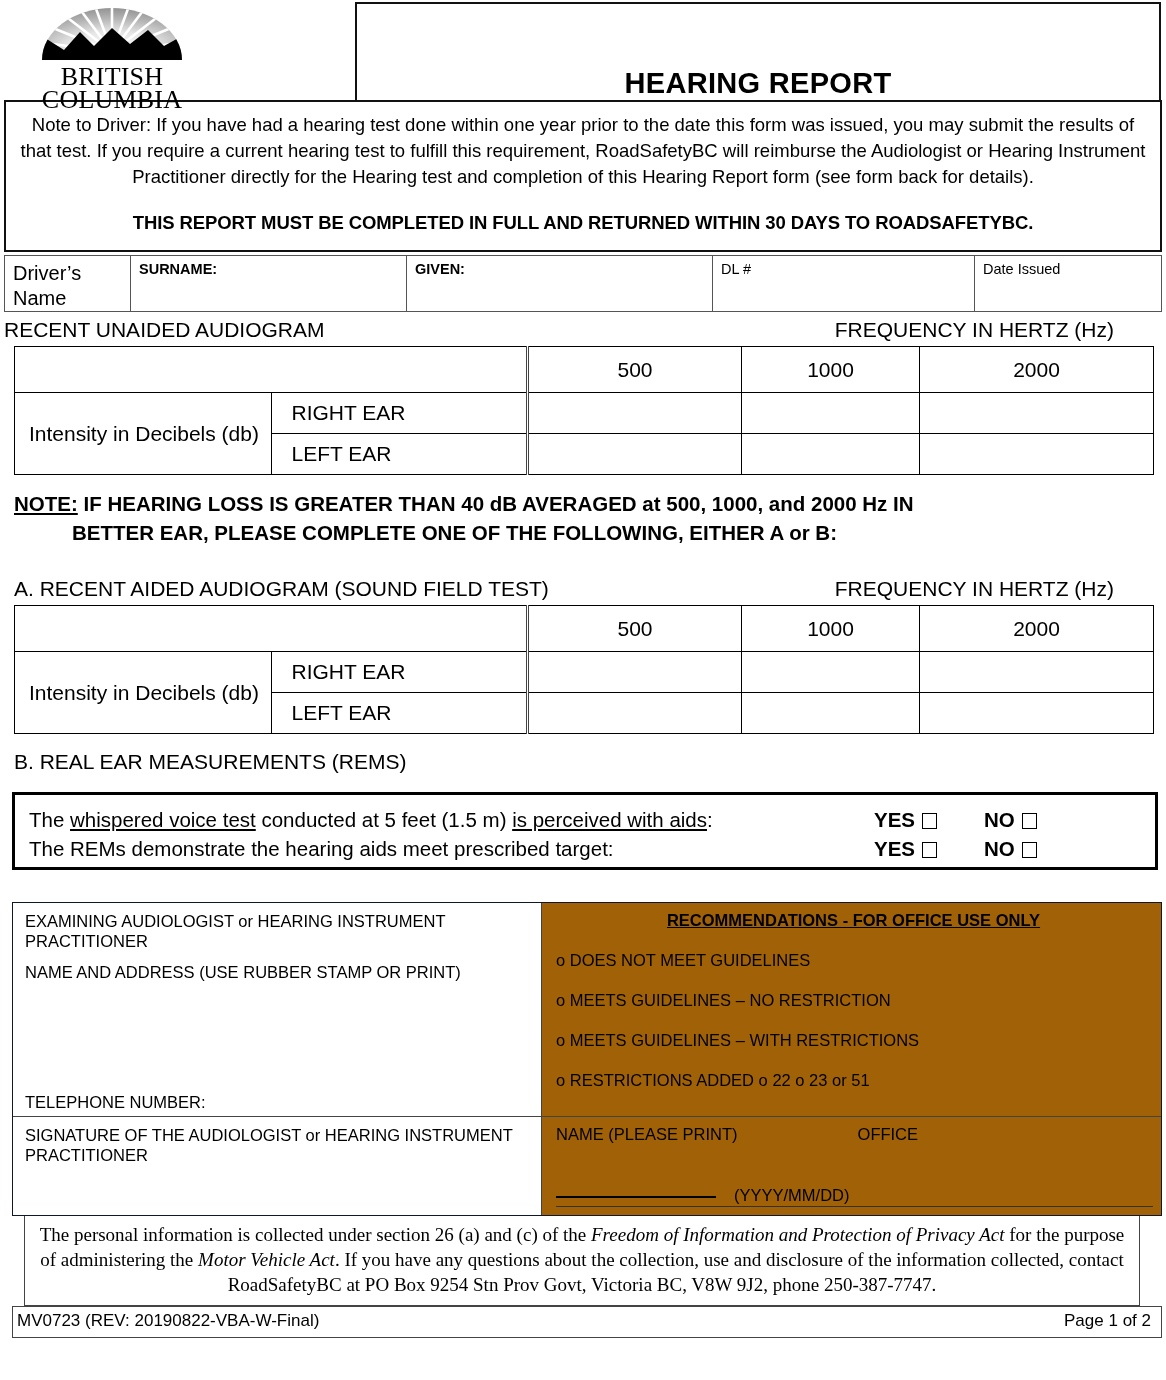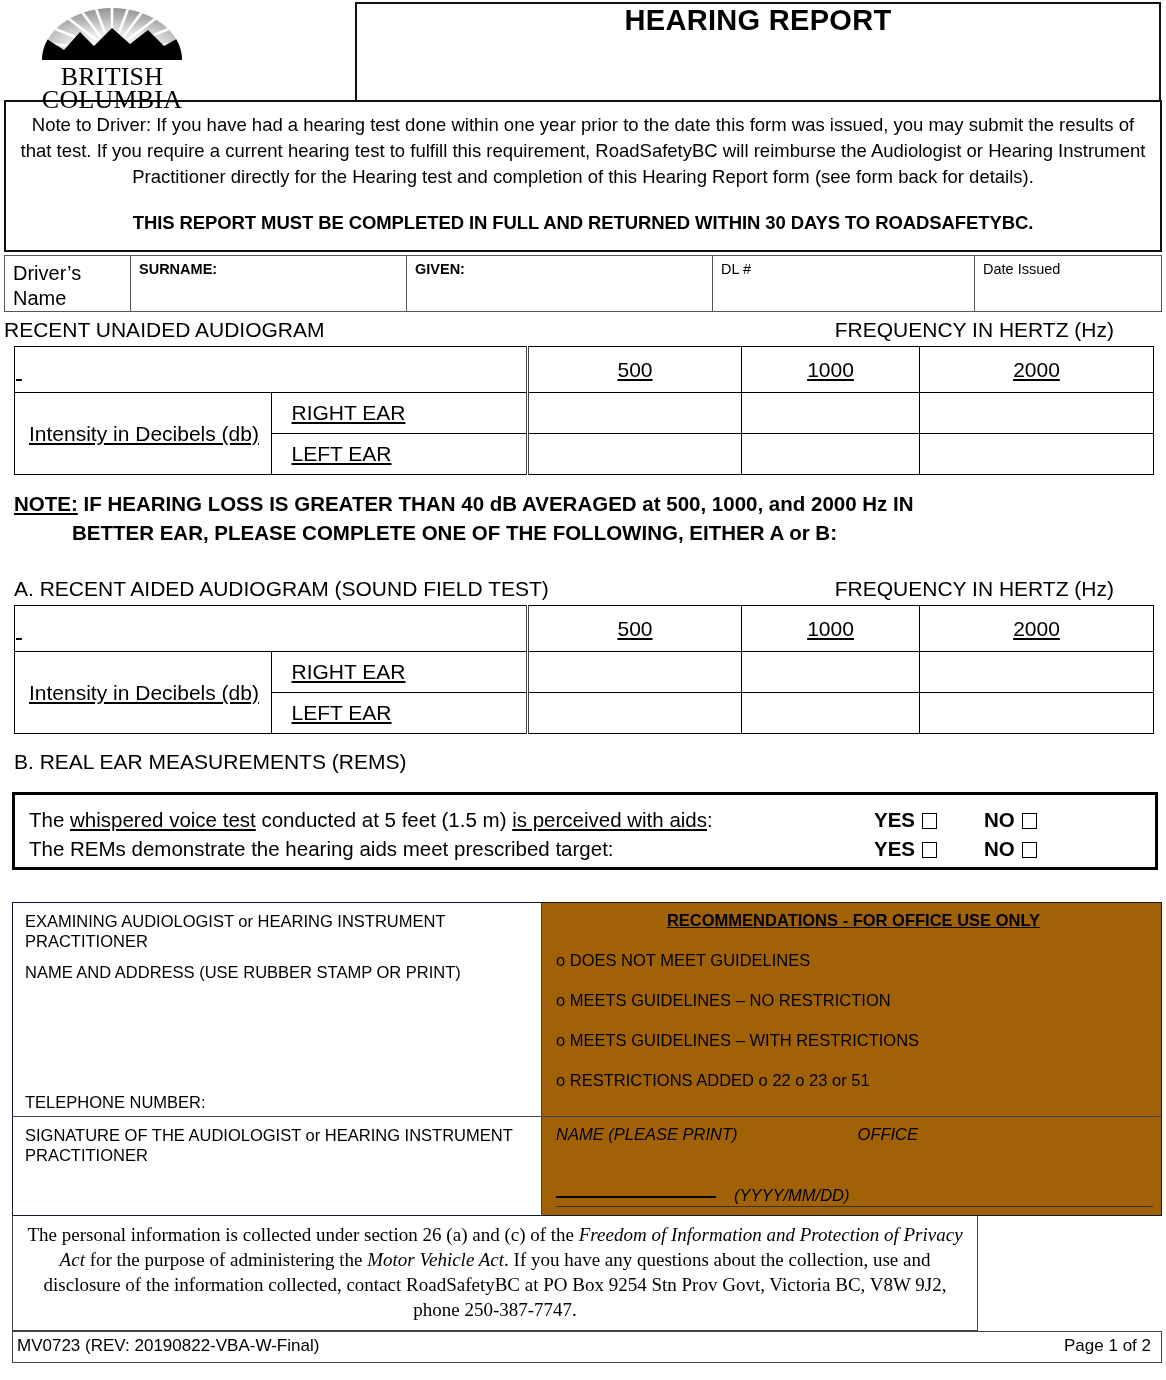--- a/index.html
+++ b/index.html
@@ -38,21 +38,21 @@
     white-space: nowrap;
   }
 
   .title-box {
     position: absolute;
     left: 355px; top: 2px;
     width: 806px; height: 100px;
     border: 2px solid #111;
     background: #fff;
     display: flex;
-    align-items: flex-start;
+    align-items: flex-end;
     justify-content: center;
   }
   .title-box .title {
     font-size: 29px;
     font-weight: bold;
     letter-spacing: 0.3px;
   }
 
   
   .note-box {
@@ -104,21 +104,20 @@
   }
   .sec-row .left { flex: 0 0 auto; }
   .sec-row .right { margin-left: auto; margin-right: 48px; }
 
   
   .aud-table {
     margin: 0 4px 0 14px;
     border-collapse: collapse;
     width: 1140px;
     table-layout: fixed;
-    text-decoration: underline;
   }
   .aud-table td {
     border: 1px solid #000;
     font-size: 21px;
   }
   .aud-table td.thick-l { border-left: 3px double #444; }
   .aud-table .hdr-blank { border-right: 3px double #444; }
   .hz-head {
     text-align: center;
     height: 46px;
@@ -190,21 +189,21 @@
   }
   .bcell-r {
     flex: 1;
     padding: 8px 10px 4px 14px;
     background: #a16207;
     position: relative;
   }
   .r1-l { height: 213px; }
   .r1-r { height: 213px; }
   .r2-l { height: 98px; }
-  .r2-r { height: 98px; font-style: italic; }
+  .r2-r { height: 98px; }
   .brow.row2 { border-top: 1px solid #444; }
 
   .bx-text { font-size: 16.5px; line-height: 20px; }
   .bx-text2 { font-size: 16.5px; line-height: 20px; margin-top: 11px; }
   .tel {
     position: absolute;
     left: 12px; bottom: 4px;
     font-size: 16.5px;
   }
   .rec-head {
@@ -244,22 +243,22 @@
   .off-line .rule2 {
     display: inline-block;
     width: 160px;
     border-bottom: 2px solid #000;
     vertical-align: 3px;
   }
   .off-line .ymd { margin-left: 18px; }
 
   
   .privacy {
-    margin: 0 4px 0 12px;
-    width: 966px;
+    margin: 0 4px 0 24px;
+    width: 1116px;
     border: 1px solid #444;
     border-top: none;
     font-family: "Liberation Serif", serif;
     font-size: 19px;
     line-height: 25px;
     text-align: center;
     padding: 6px 14px 8px 14px;
   }
   .privacy i { font-style: italic; }
 

